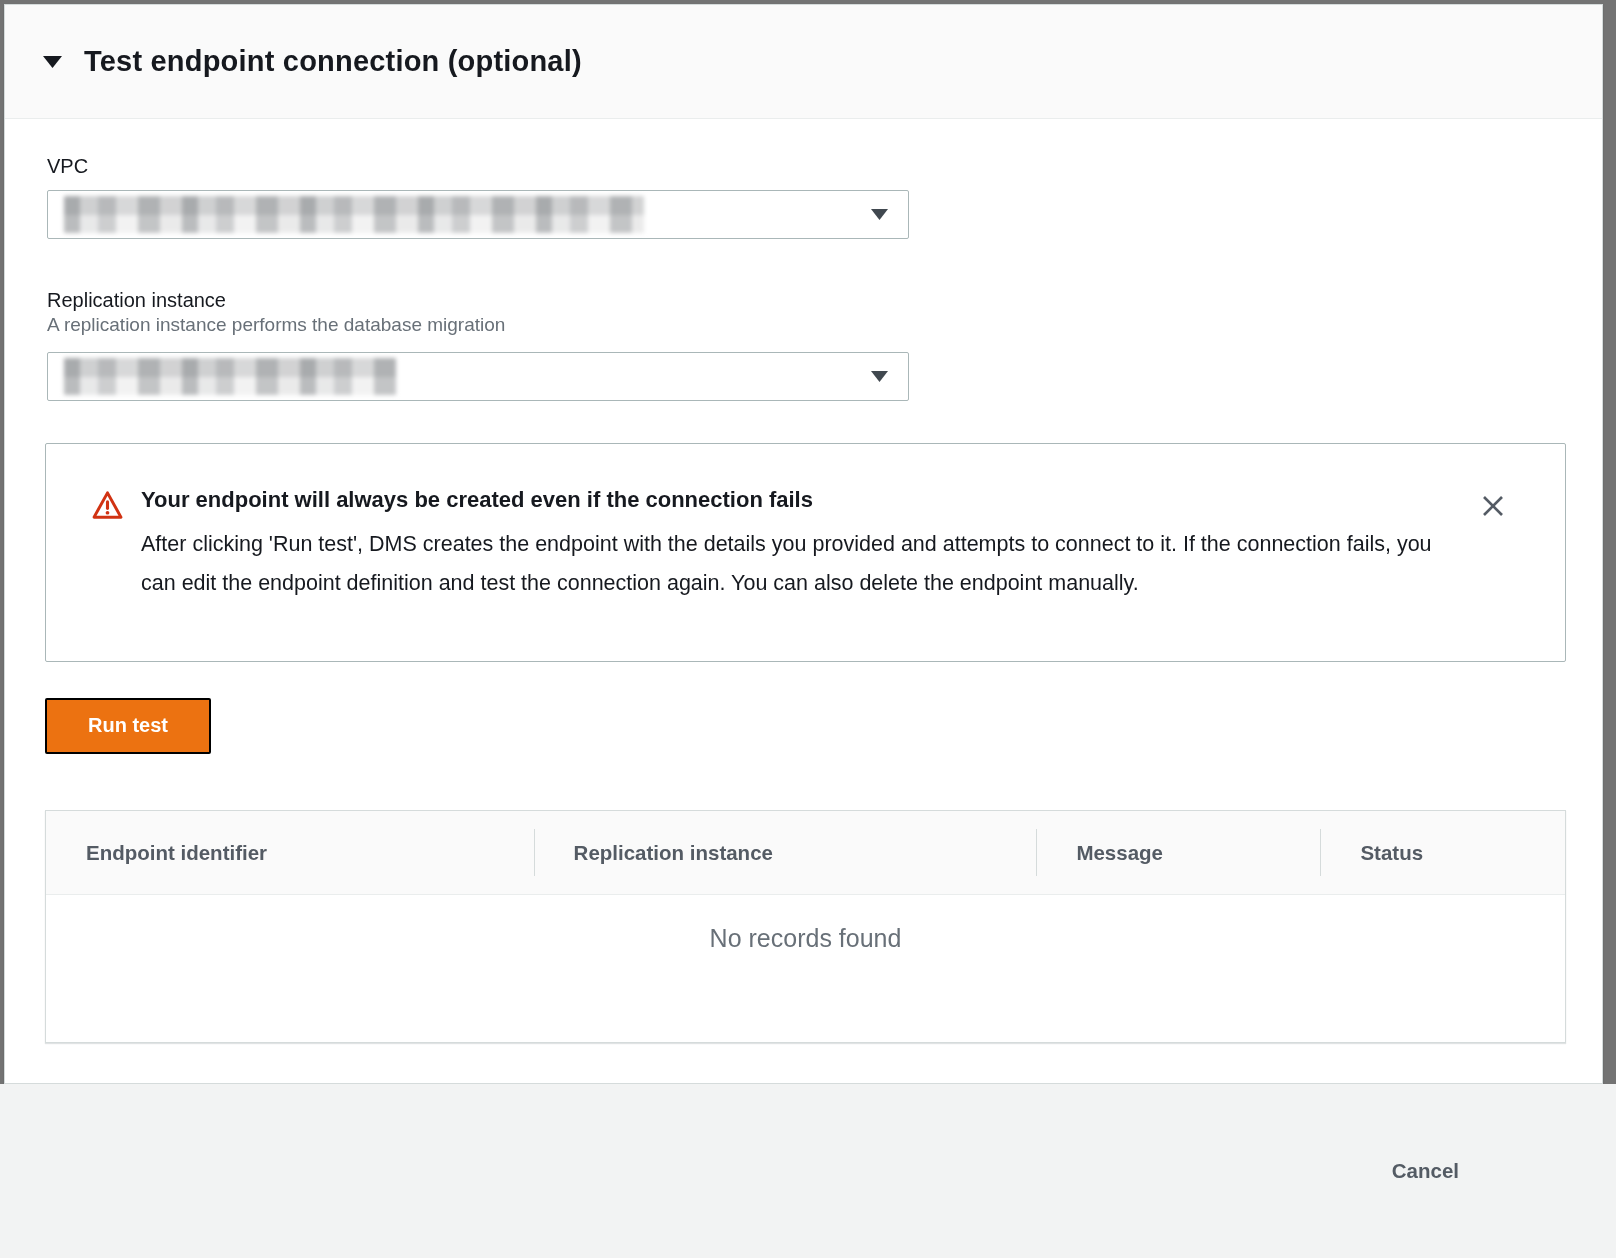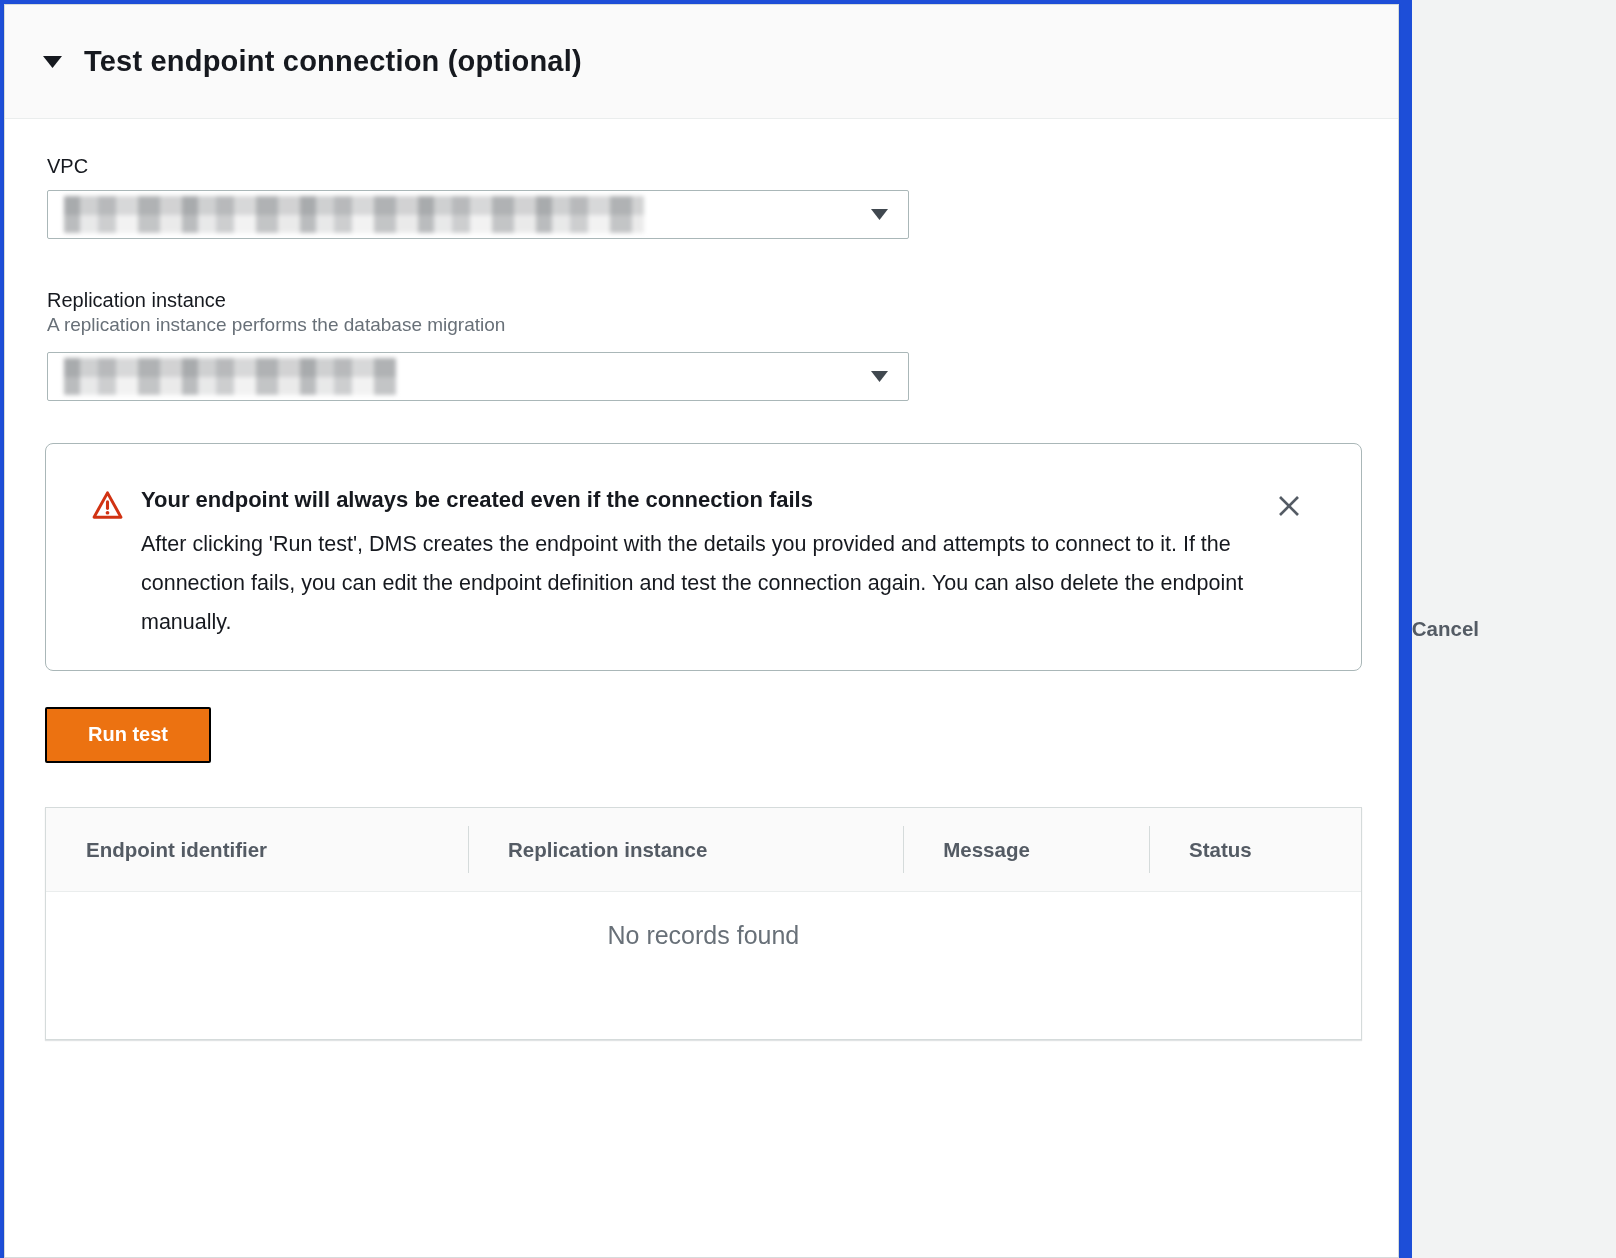--- a/index.html
+++ b/index.html
@@ -6,22 +6,23 @@
   html, body { background: #f2f3f3; }
   body {
     font-family: "Liberation Sans", sans-serif;
     color: #16191f;
     -webkit-font-smoothing: antialiased;
   }
   .screen {
     width: 1616px;
     height: 1258px;
     overflow: hidden;
-    background: #1d4ed8;
-    display: flex;
+    background: #737373;
+    display: flex;
+    flex-direction: column;
   }
 
   
   .panel {
     margin: 4px 13px 0 4px;
     background: #ffffff;
     border: 1px solid #d5dbdb;
     box-shadow: 0 1px 2px 0 rgba(0,28,36,0.15);
   }
   .panel-header {
@@ -87,23 +88,23 @@
   .redacted-vpc { width: 580px; }
   .redacted-ri { width: 332px; }
   .mt-vpc { margin-top: 6px; }
   .mt-repl { margin-top: 50px; }
 
   
   .alert {
     margin-top: 42px;
     margin-left: -2px;
     border: 1px solid #aab7b8;
-    border-radius: 8px;
-    background: #ffffff;
-    padding: 42px 36px 28px 46px;
+    border-radius: 2px;
+    background: #ffffff;
+    padding: 42px 36px 58px 46px;
     display: flex;
     align-items: flex-start;
     justify-content: center;
   }
   .alert-icon { flex: none; margin-top: 2px; }
   .alert-content { margin-left: 18px; flex: 1; }
   .alert-title {
     font-size: 22px;
     font-weight: bold;
     color: #16191f;
@@ -152,21 +153,21 @@
     border: none;
     font-family: "Liberation Sans", sans-serif;
     font-size: 20.5px;
     font-weight: bold;
     color: #545b64;
     cursor: pointer;
   }
 
   
   .results-table {
-    margin-top: 44px;
+    margin-top: 56px;
     margin-left: -2px;
     border: 1px solid #d5dbdb;
     box-shadow: 0 1px 1px 0 rgba(0,28,36,0.12);
     background: #ffffff;
   }
   .thead {
     display: flex;
     align-items: center;
     height: 84px;
     background: #fafafa;
@@ -204,21 +205,21 @@
 
   
   .footer {
     flex: 1;
     display: flex;
     align-items: center;
     justify-content: flex-end;
     padding-right: 97px;
     background: #f2f3f3;
   }
-  .footer .btn-link { margin-right: 40px; }
+  .footer .btn-link { margin-right: 60px; }
 </style>
 </head>
 <body>
 
 <div class="screen">
 
   <div class="panel">
 
     <div class="panel-header">
       <svg class="collapse-tri" viewBox="0 0 19 13">

